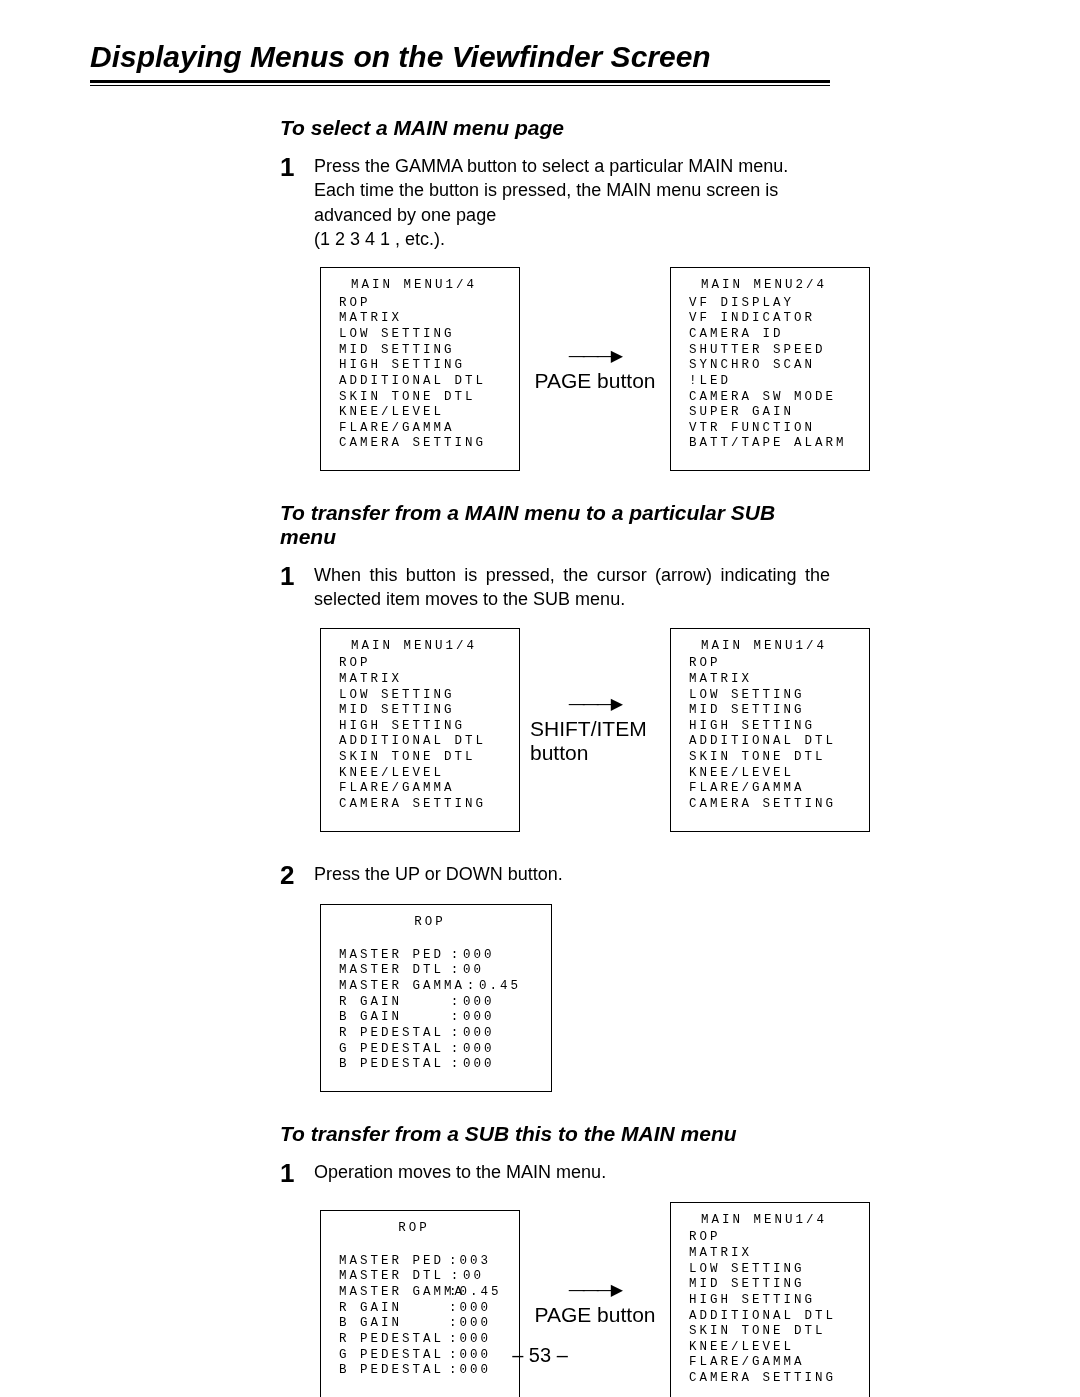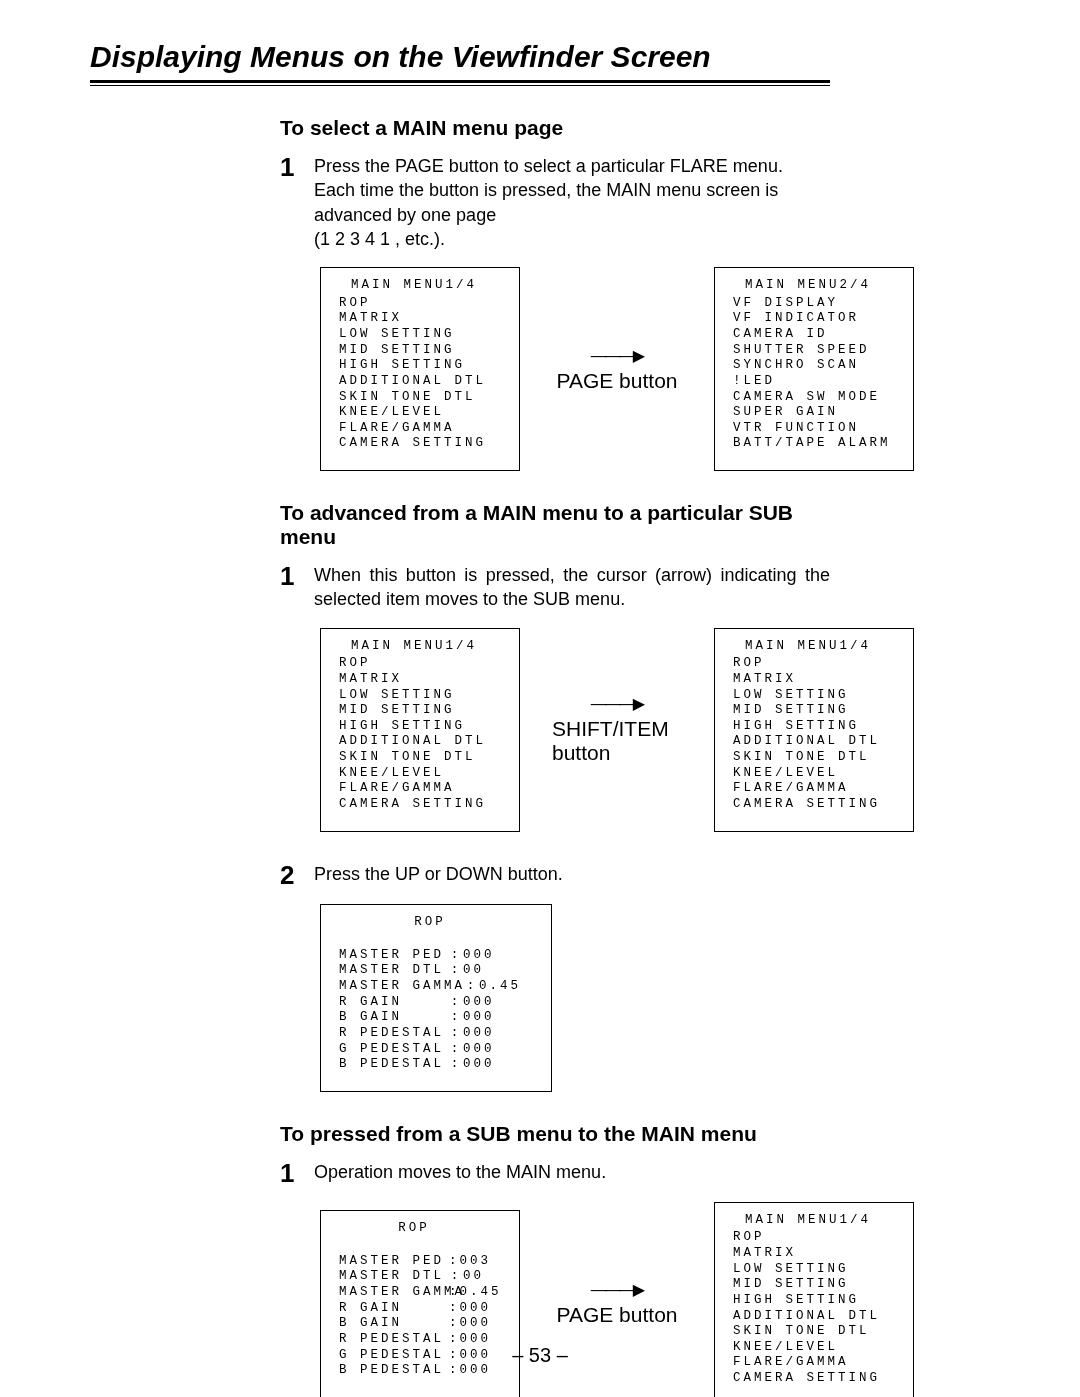--- a/index.html
+++ b/index.html
@@ -33,20 +33,21 @@
     margin-top: 2px;
   }
   .content {
     margin-left: 190px;
     margin-top: 24px;
   }
   .sub-heading {
     font-size: 21px;
     font-weight: bold;
     margin: 30px 0 14px 0;
+    font-style: italic;
   }
   .step {
     display: flex;
     align-items: flex-start;
     gap: 14px;
     margin-bottom: 8px;
   }
   .step-num {
     font-size: 26px;
     font-weight: bold;
@@ -55,21 +56,21 @@
   }
   .step-body {
     flex: 1;
     line-height: 1.35;
   }
 
   .menu-row {
     display: flex;
     align-items: center;
     margin: 16px 0 30px 40px;
-    gap: 32px;
+    gap: 10px;
   }
   .menu-box {
     border: 1px solid #000;
     padding: 10px 30px 18px 18px;
     font-family: "Courier New", monospace;
     font-size: 12.5px;
     letter-spacing: 3px;
     line-height: 1.25;
     min-width: 150px;
     white-space: nowrap;
@@ -123,21 +124,21 @@
   <hr class="title-rule">
   <hr class="title-rule thin">
 
   <div class="content">
 
     <div class="sub-heading">To select a MAIN menu page</div>
 
     <div class="step">
       <div class="step-num">1</div>
       <div class="step-body">
-        <div>Press the PAGE button to select a particular FLARE menu.</div>
+        <div>Press the GAMMA button to select a particular MAIN menu.</div>
         <div>Each time the button is pressed, the MAIN menu screen is advanced by one page</div>
         <div>(1   2   3   4   1   , etc.).</div>
       </div>
     </div>
 
     <div class="menu-row">
       <div class="menu-box">
         <div class="title">MAIN MENU1/4</div>
         <span class="item">ROP</span>
         <span class="item">MATRIX</span>
@@ -162,21 +163,21 @@
         <span class="item">SHUTTER SPEED</span>
         <span class="item">SYNCHRO SCAN</span>
         <span class="item">!LED</span>
         <span class="item">CAMERA SW MODE</span>
         <span class="item">SUPER GAIN</span>
         <span class="item">VTR FUNCTION</span>
         <span class="item">BATT/TAPE ALARM</span>
       </div>
     </div>
 
-    <div class="sub-heading">To advanced from a MAIN menu to a particular SUB menu</div>
+    <div class="sub-heading">To transfer from a MAIN menu to a particular SUB menu</div>
 
     <div class="step">
       <div class="step-num">1</div>
       <div class="step-body">
         <div style="text-align:justify;">When this button is pressed, the cursor (arrow) indicating the selected item moves to the SUB menu.</div>
       </div>
     </div>
 
     <div class="menu-row">
       <div class="menu-box">
@@ -258,21 +259,21 @@
             <span class="v">000</span>
           </div>
         <div class="kv">
             <span class="k">B PEDESTAL</span>
             <span class="c">:</span>
             <span class="v">000</span>
           </div>
       </div>
     </div>
 
-    <div class="sub-heading">To pressed from a SUB menu to the MAIN menu</div>
+    <div class="sub-heading">To transfer from a SUB this to the MAIN menu</div>
 
     <div class="step">
       <div class="step-num">1</div>
       <div class="step-body">
         <div>Operation moves to the MAIN menu.</div>
       </div>
     </div>
 
     <div class="menu-row">
       <div class="menu-box">

